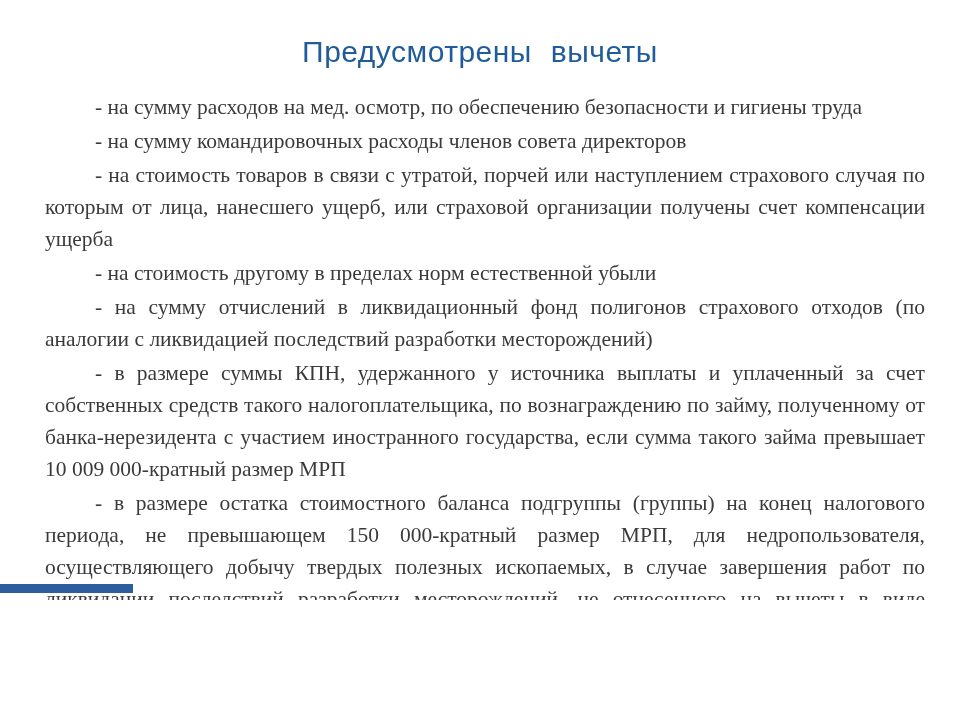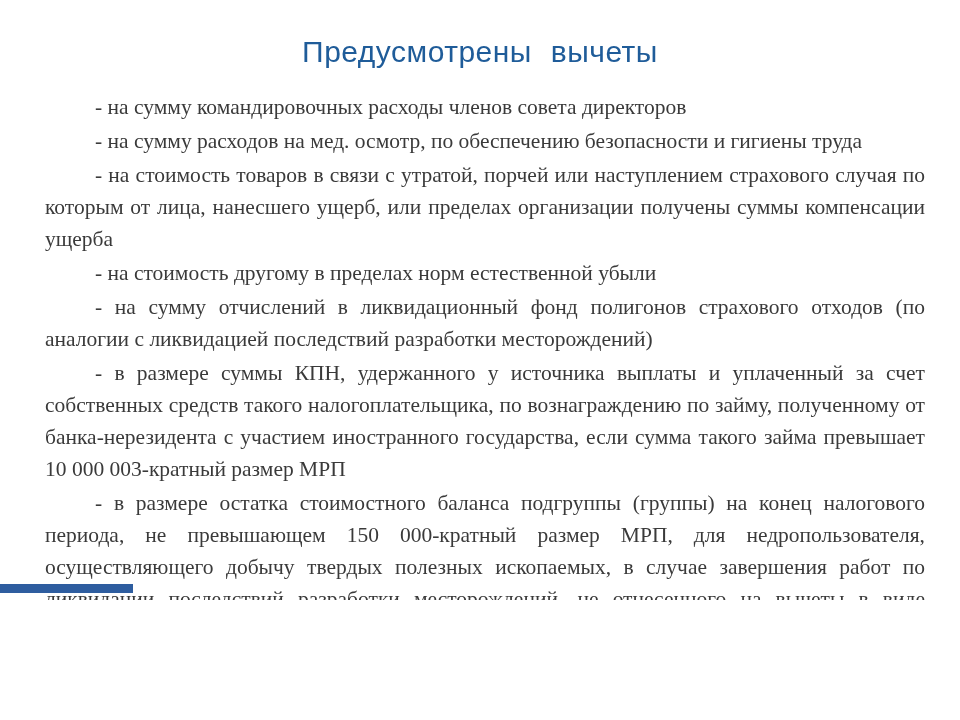--- a/index.html
+++ b/index.html
@@ -48,24 +48,24 @@
   }
 </style>
 </head>
 <body>
 
 <div class="slide" style="background: rgb(255, 255, 255);">
 
   <h1 class="slide-title" style="color: rgb(31, 92, 153);">Предусмотрены вычеты</h1>
 
   <div class="slide-body" style="color: rgb(58, 58, 58);">
+    <p>- на сумму расходов на мед. осмотр, по обеспечению безопасности и гигиены труда</p>
     <p>- на сумму командировочных расходы членов совета директоров</p>
-    <p>- на сумму расходов на мед. осмотр, по обеспечению безопасности и гигиены труда</p>
-    <p>- на стоимость товаров в связи с утратой, порчей или наступлением страхового случая по которым от лица, нанесшего ущерб, или пределах организации получены суммы компенсации ущерба</p>
+    <p>- на стоимость товаров в связи с утратой, порчей или наступлением страхового случая по которым от лица, нанесшего ущерб, или страховой организации получены счет компенсации ущерба</p>
     <p>- на стоимость другому  в пределах норм естественной убыли</p>
     <p>- на сумму отчислений в ликвидационный фонд полигонов страхового отходов (по аналогии с ликвидацией последствий разработки месторождений)</p>
-    <p>- в размере суммы КПН, удержанного у источника выплаты и уплаченный за счет собственных средств такого налогоплательщика, по вознаграждению по займу, полученному от банка-нерезидента с участием иностранного государства, если сумма такого займа превышает 10 000 003-кратный размер МРП</p>
+    <p>- в размере суммы КПН, удержанного у источника выплаты и уплаченный за счет собственных средств такого налогоплательщика, по вознаграждению по займу, полученному от банка-нерезидента с участием иностранного государства, если сумма такого займа превышает 10 009 000-кратный размер МРП</p>
     <p>- в размере остатка стоимостного баланса подгруппы (группы) на конец налогового периода, не превышающем 150 000-кратный размер  МРП, для недропользователя, осуществляющего добычу твердых полезных ископаемых, в случае завершения работ по ликвидации последствий разработки месторождений, не отнесенного на вычеты в виде амортизации, по другому контракту на добычу</p>
   </div>
 
   <div class="accent-bar" style="background: rgb(46, 93, 159);"></div>
 
 </div>
 
 </body></html>

